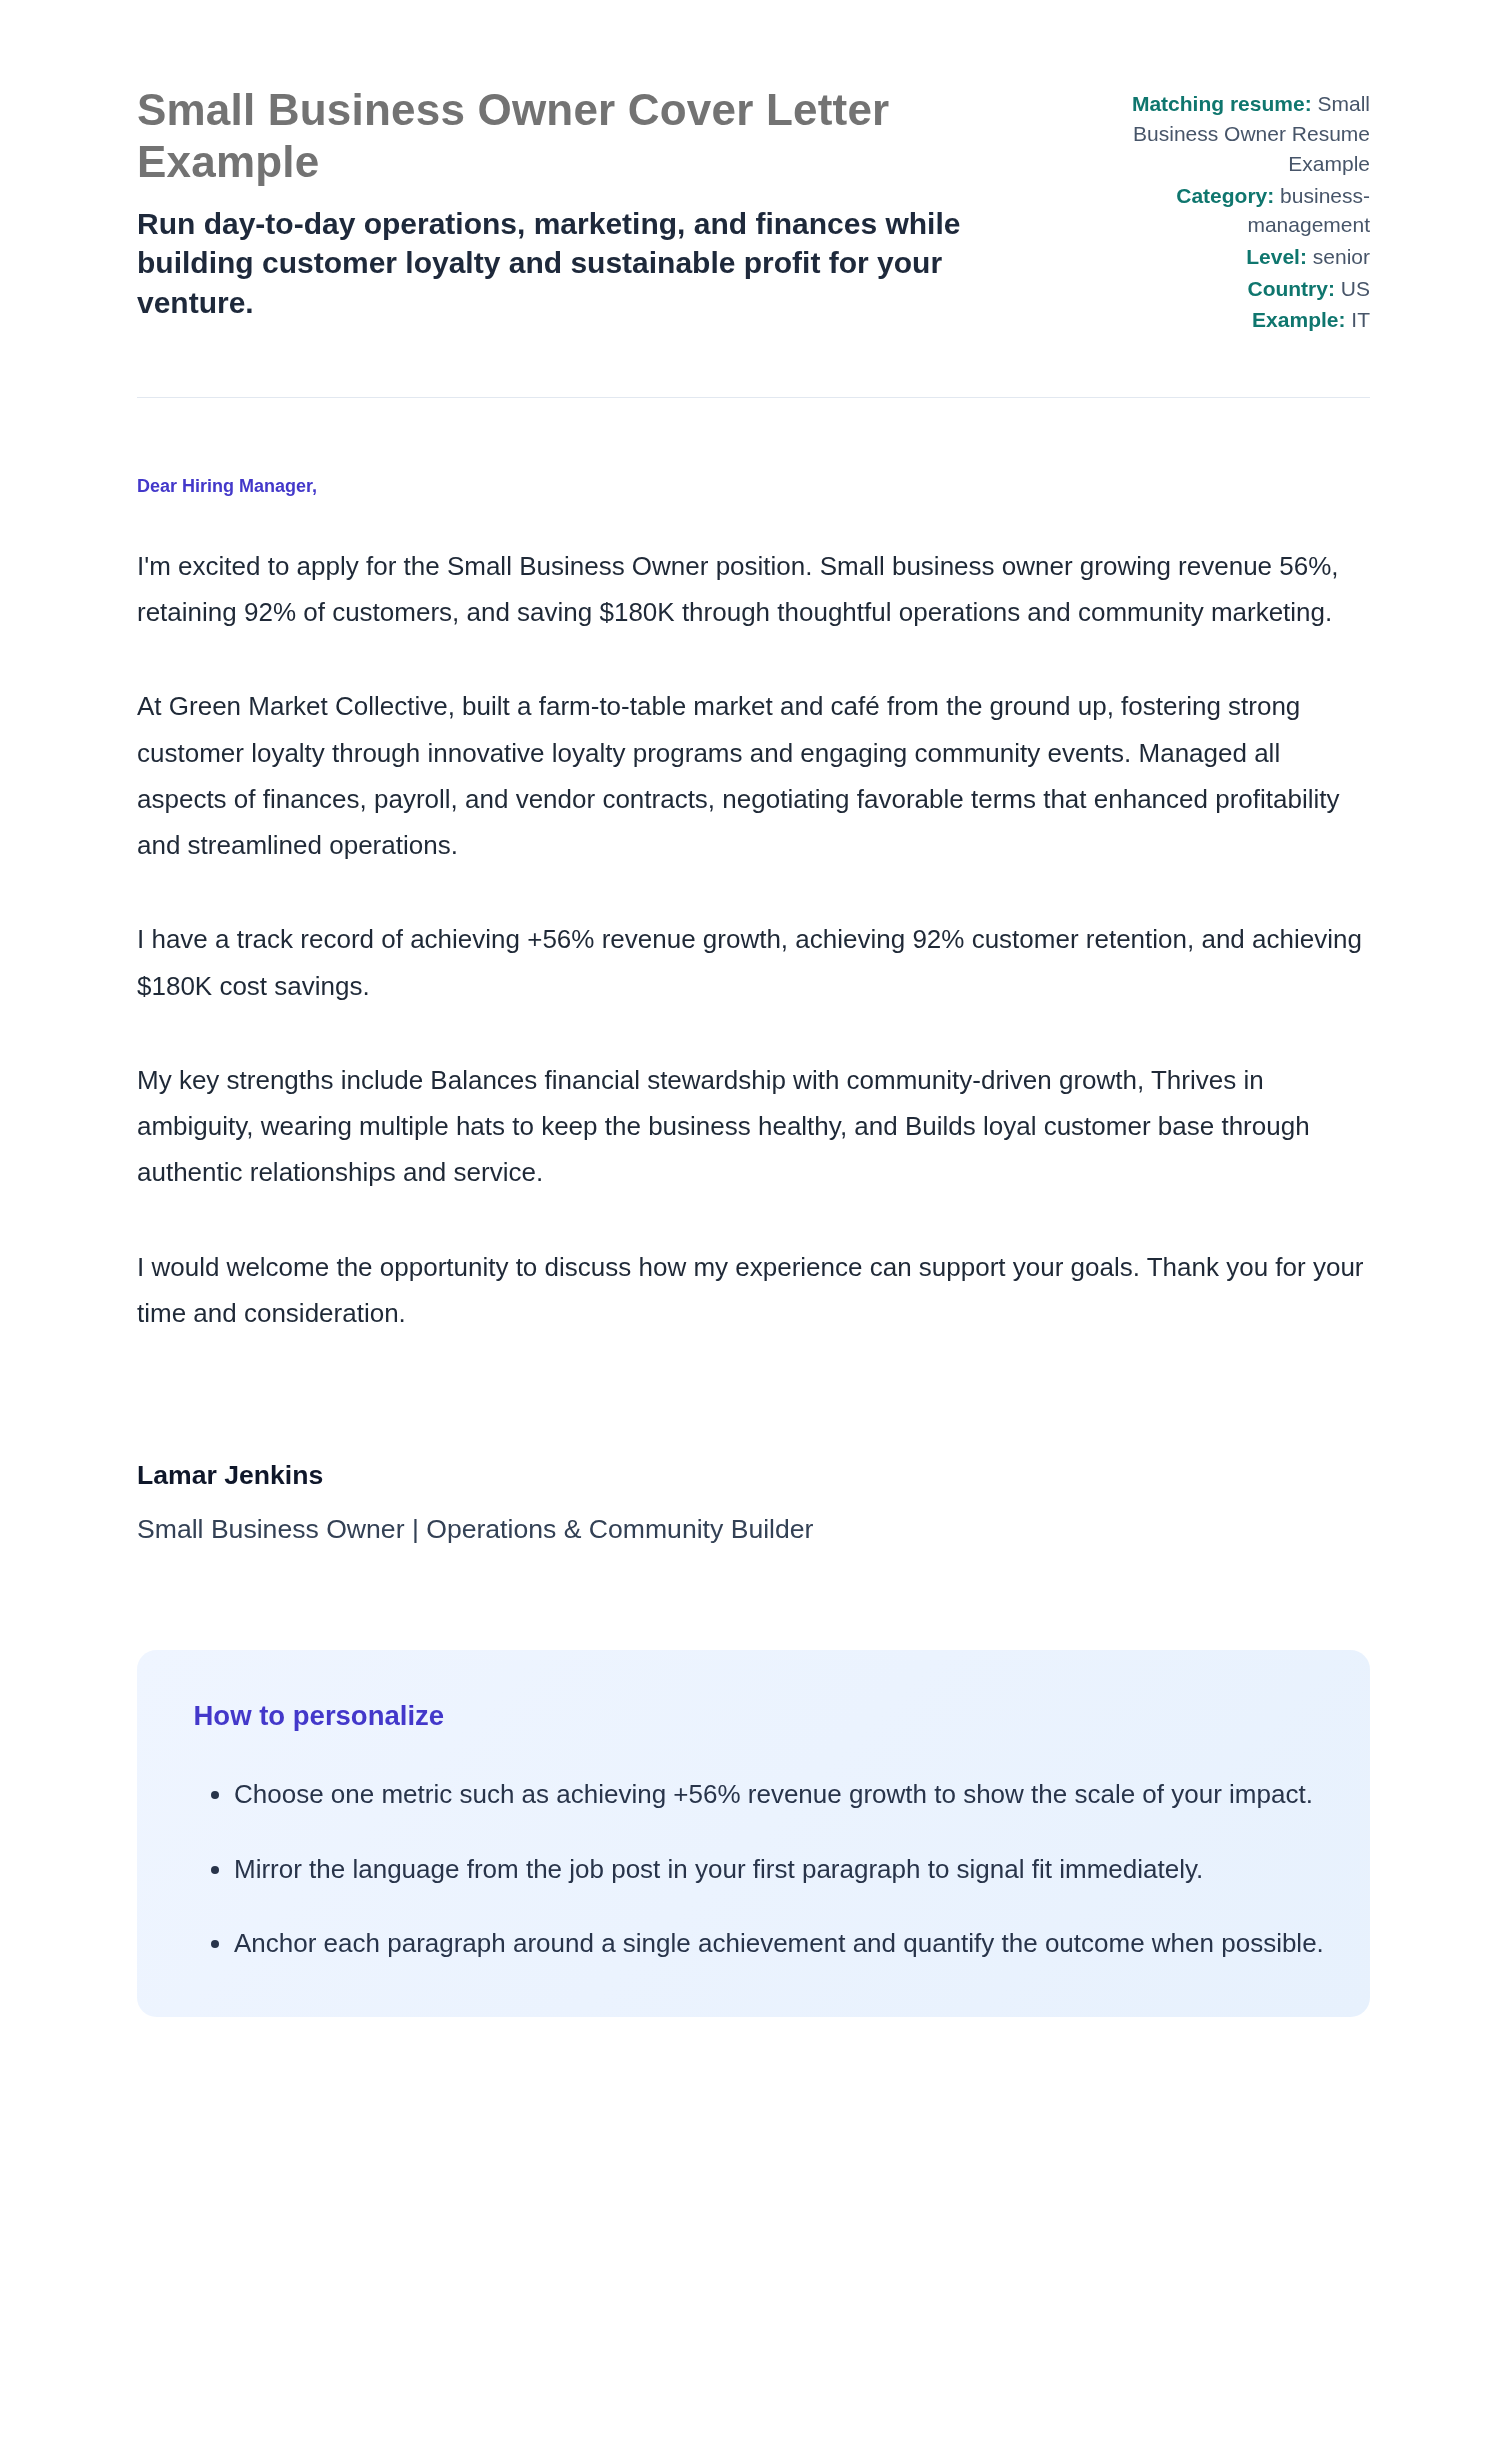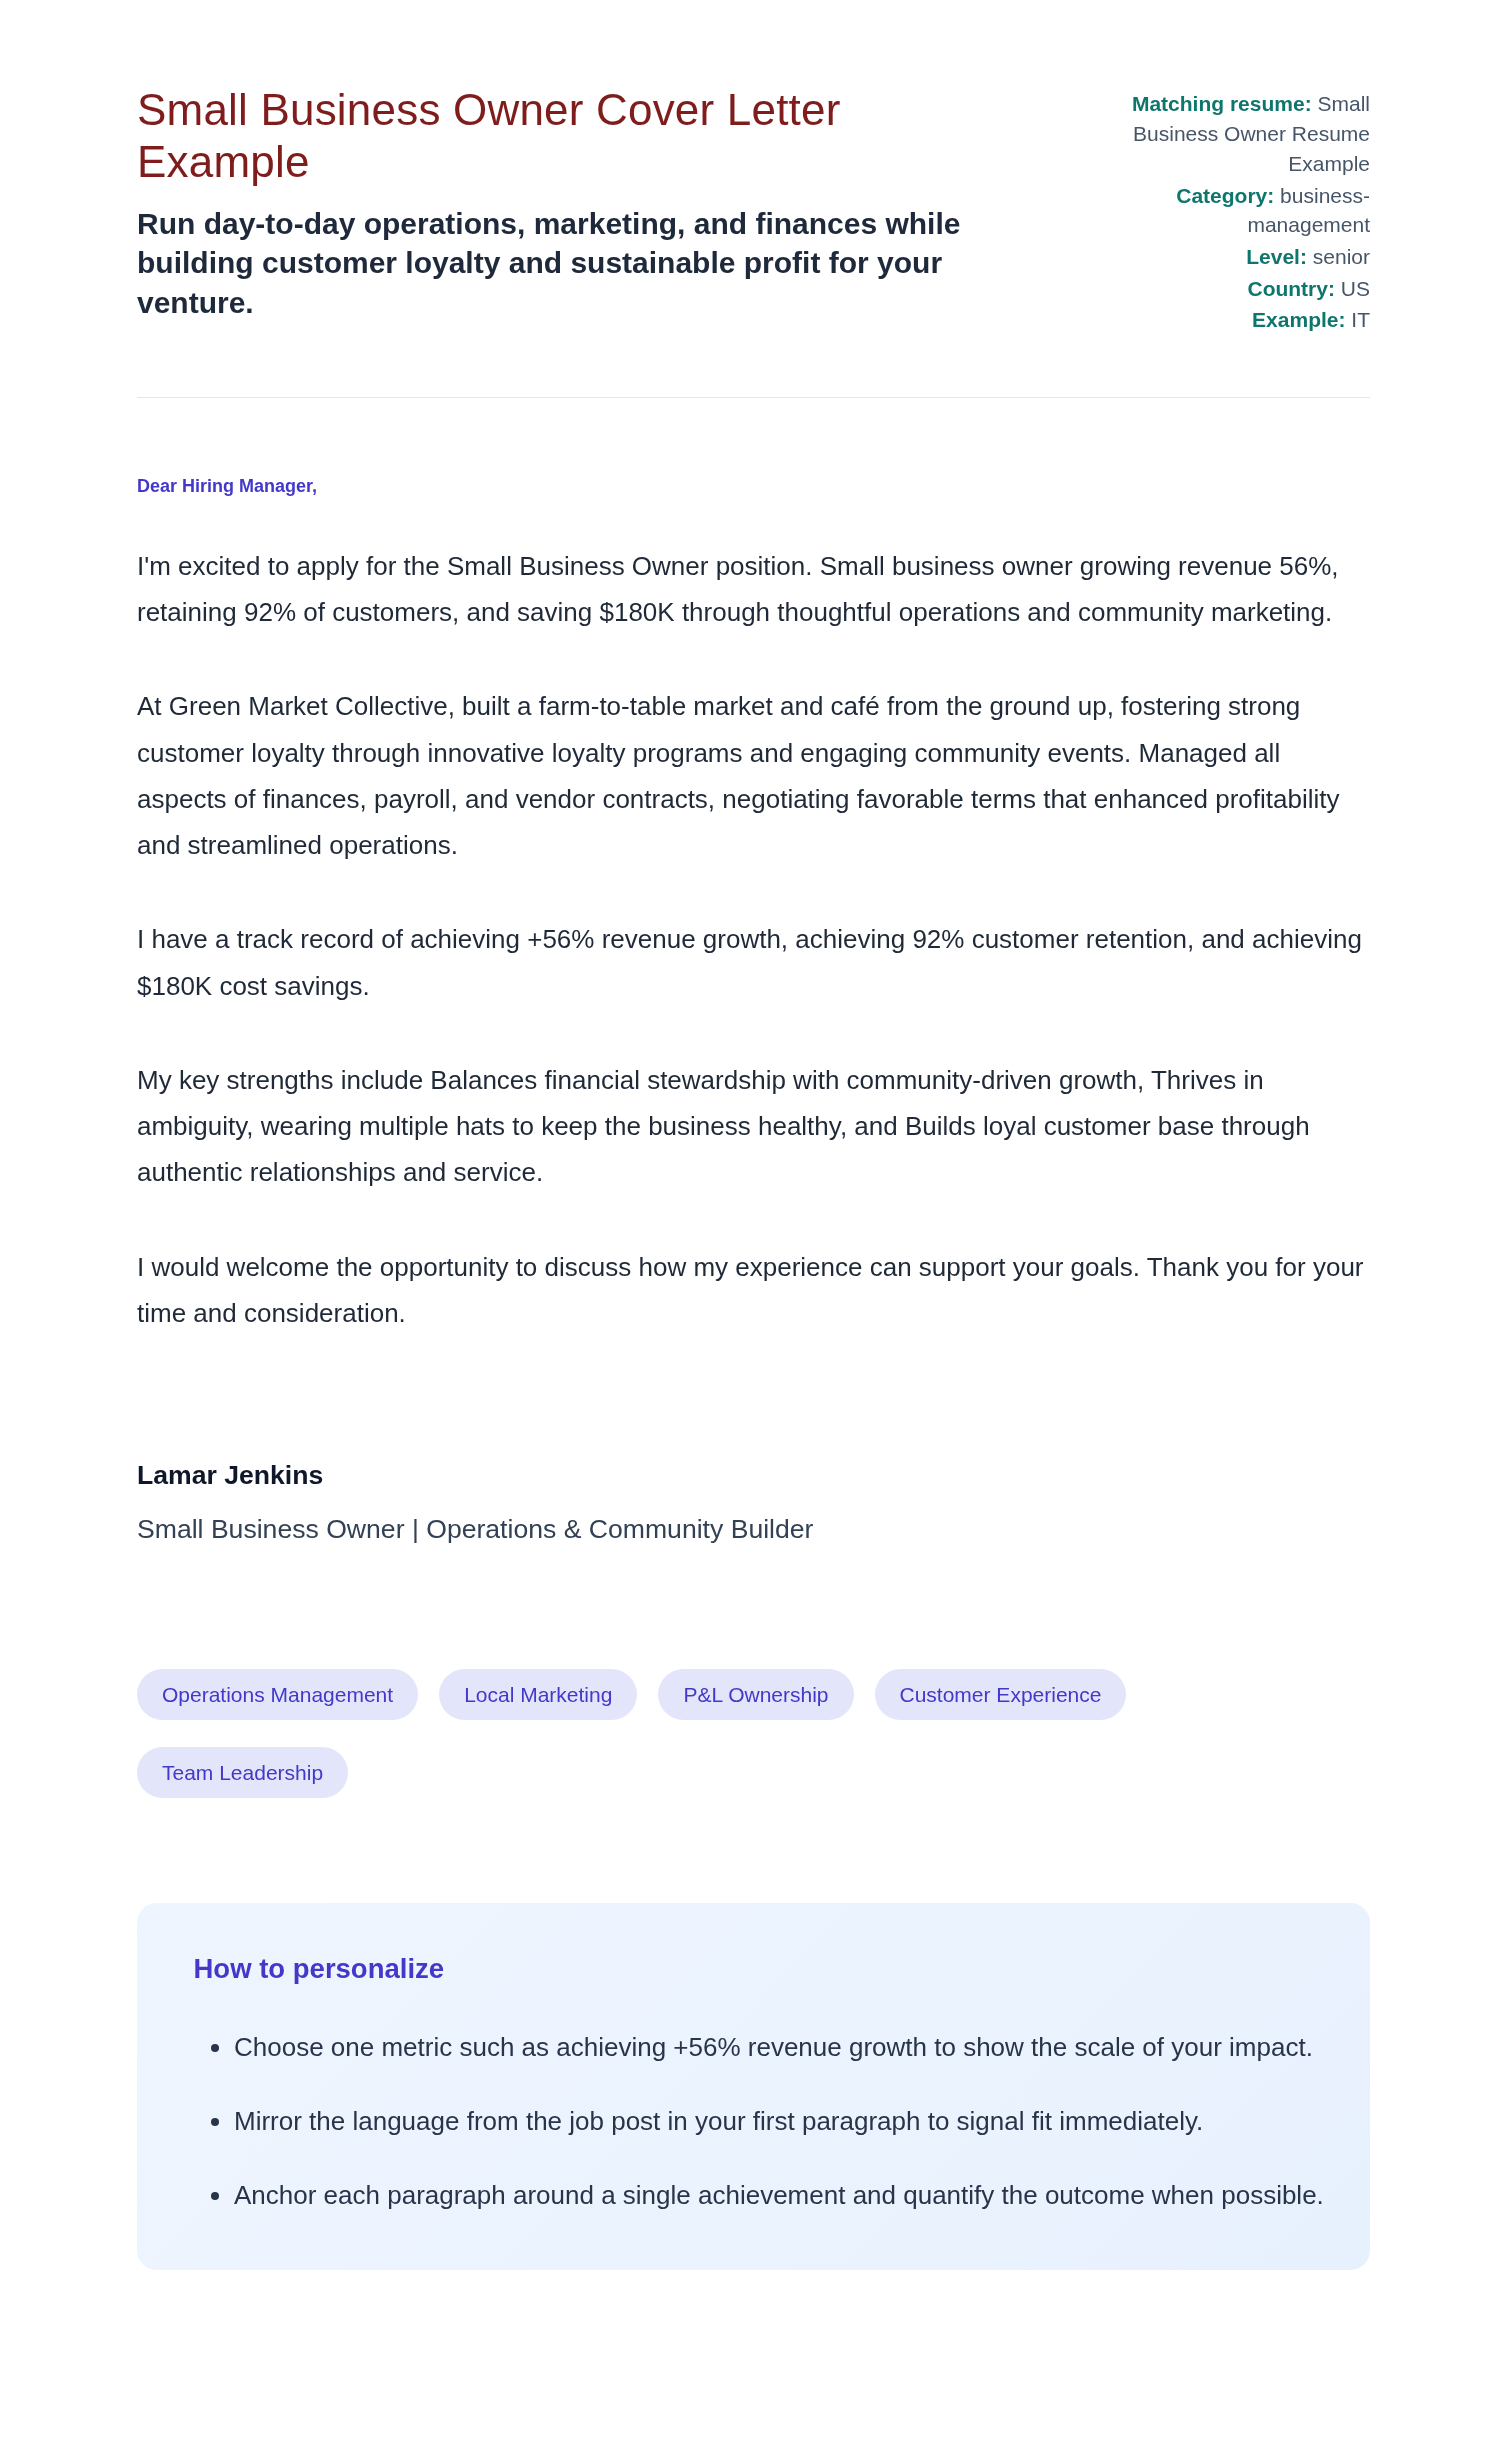--- a/index.html
+++ b/index.html
@@ -19,23 +19,23 @@
 
   
   .header {
     display: flex;
     justify-content: space-between;
     align-items: flex-start;
     gap: 53px;
   }
   .header-left { max-width: 851px; }
   .page-title {
-    color: #7f1d1d;
+    color: #737373;
     font-size: 44px;
-    font-weight: 400;
+    font-weight: 700;
     line-height: 1.18;
     letter-spacing: 0.2px;
   }
   .page-subtitle {
     margin-top: 16px;
     color: #1e293b;
     font-size: 30px;
     font-weight: 700;
     line-height: 1.32;
   }
@@ -174,27 +174,20 @@
     <p class="para">At Green Market Collective, built a farm-to-table market and café from the ground up, fostering strong customer loyalty through innovative loyalty programs and engaging community events. Managed all aspects of finances, payroll, and vendor contracts, negotiating favorable terms that enhanced profitability and streamlined operations.</p>
     <p class="para">I have a track record of achieving +56% revenue growth, achieving 92% customer retention, and achieving $180K cost savings.</p>
     <p class="para">My key strengths include Balances financial stewardship with community-driven growth, Thrives in ambiguity, wearing multiple hats to keep the business healthy, and Builds loyal customer base through authentic relationships and service.</p>
     <p class="para">I would welcome the opportunity to discuss how my experience can support your goals. Thank you for your time and consideration.</p>
 
     <div class="signature">
       <p class="sig-name">Lamar Jenkins</p>
       <p class="sig-role">Small Business Owner | Operations &amp; Community Builder</p>
     </div>
 
-    <div class="tags">
-      <span class="tag">Operations Management</span>
-      <span class="tag">Local Marketing</span>
-      <span class="tag">P&amp;L Ownership</span>
-      <span class="tag">Customer Experience</span>
-      <span class="tag">Team Leadership</span>
-    </div>
 
     <section class="tipbox">
       <h2 class="tipbox-title">How to personalize</h2>
       <ul class="tipbox-list">
         <li>Choose one metric such as achieving +56% revenue growth to show the scale of your impact.</li>
         <li>Mirror the language from the job post in your first paragraph to signal fit immediately.</li>
         <li>Anchor each paragraph around a single achievement and quantify the outcome when possible.</li>
       </ul>
     </section>
   </main>

